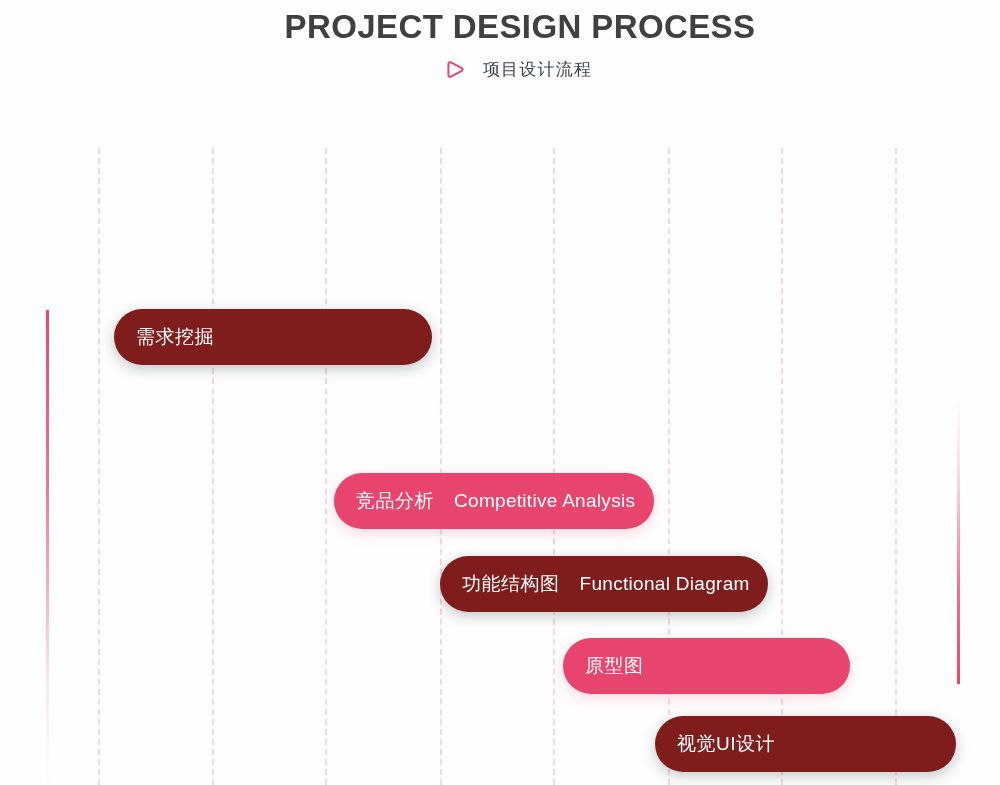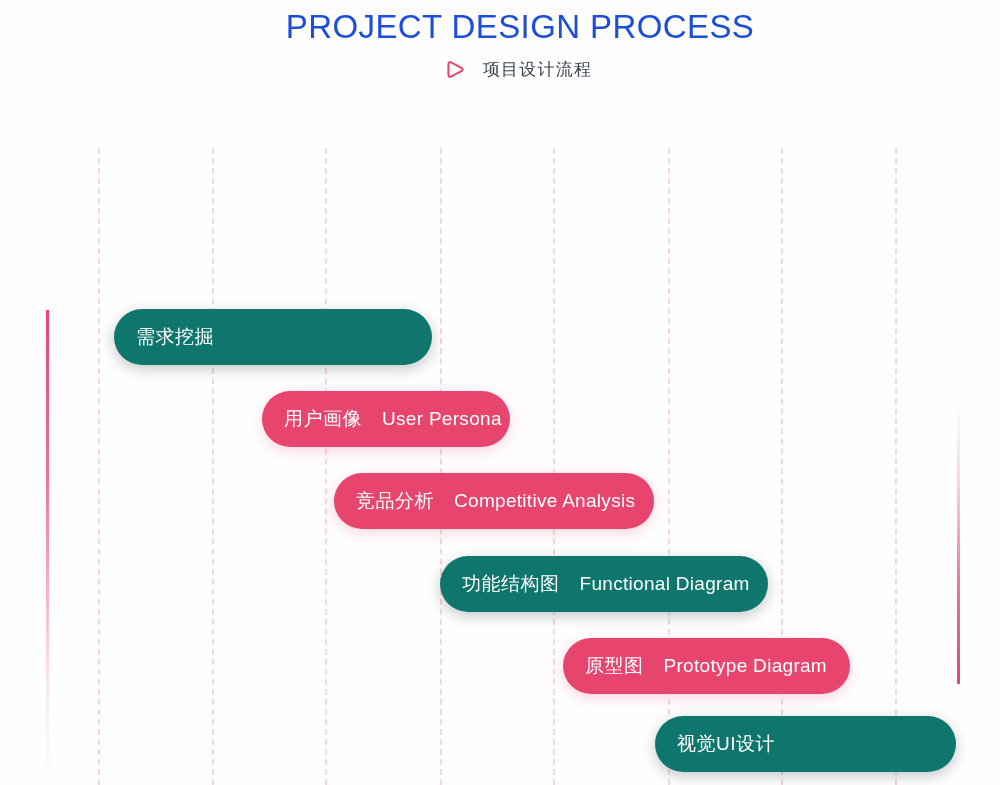--- a/index.html
+++ b/index.html
@@ -30,23 +30,23 @@
     top: 0;
     left: 0;
     width: 1000px;
     text-align: center;
     z-index: 5;
   }
   .main-title {
     margin: 0;
     padding-top: 6px;
     font-size: 33px;
-    font-weight: normal;
+    font-weight: bold;
     letter-spacing: 0.4px;
-    color: #1d4ed8;
+    color: #404040;
     font-family: "Liberation Sans", "DejaVu Sans", sans-serif;
     line-height: 1.25;
     padding-left: 40px;
   }
   .subtitle-row {
     margin-top: 11px;
     display: flex;
     align-items: center;
     justify-content: center;
     gap: 16px;
@@ -110,21 +110,21 @@
     align-items: center;
     box-sizing: border-box;
     padding: 0 22px;
     white-space: nowrap;
   }
   .bar.pink {
     background: #e8456e;
     box-shadow: 0 4px 14px rgba(232,69,110,0.22);
   }
   .bar.navy {
-    background: #0f766e;
+    background: #7f1d1d;
     box-shadow: 0 4px 14px rgba(21,32,44,0.25);
   }
   .bar .cn {
     color: #ffffff;
     font-size: 19px;
     letter-spacing: 0.5px;
     font-family: "Liberation Sans", "DejaVu Sans", sans-serif;
   }
   .bar .en {
     color: #ffffff;
@@ -164,38 +164,33 @@
     </div>
   </div>
 
   <div class="bars">
 
 
     <div class="bar navy" style="left:114px;width:318px;top:309px">
       <span class="cn">需求挖掘</span>
     </div>
 
-    <div class="bar pink" style="left:262px;width:248px;top:391px">
-      <span class="cn">用户画像</span>
-      <span class="en">User Persona</span>
-    </div>
 
     <div class="bar navy" style="left:440px;width:328px;top:556px">
       <span class="cn">功能结构图</span>
       <span class="en">Functional Diagram</span>
     </div>
 
     <div class="bar pink" style="left:334px;width:320px;top:473px">
       <span class="cn">竞品分析</span>
       <span class="en">Competitive Analysis</span>
     </div>
 
     <div class="bar pink" style="left:563px;width:287px;top:638px">
       <span class="cn">原型图</span>
-      <span class="en">Prototype Diagram</span>
     </div>
 
     <div class="bar navy" style="left:655px;width:301px;top:716px">
       <span class="cn">视觉UI设计</span>
     </div>
 
   </div>
 </div>
 
 </body></html>

